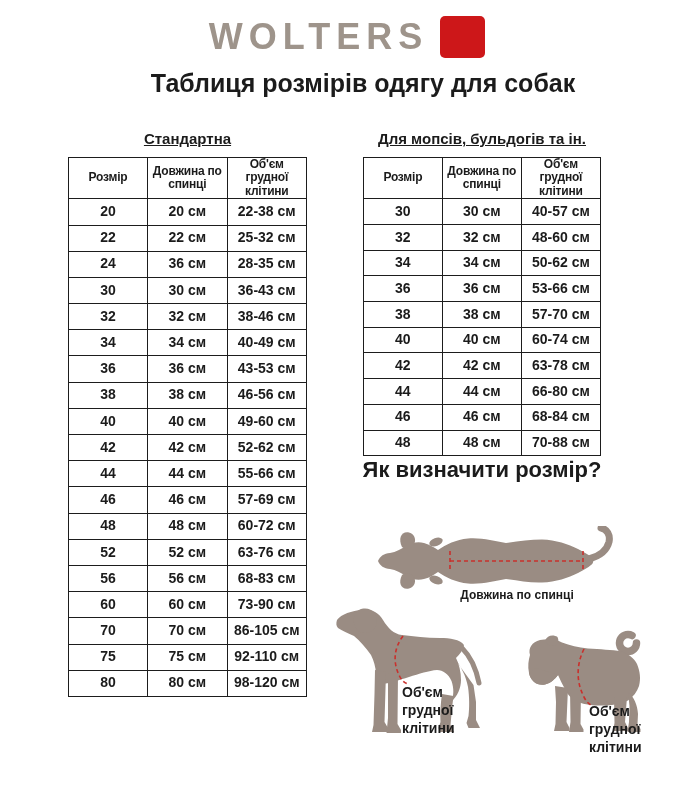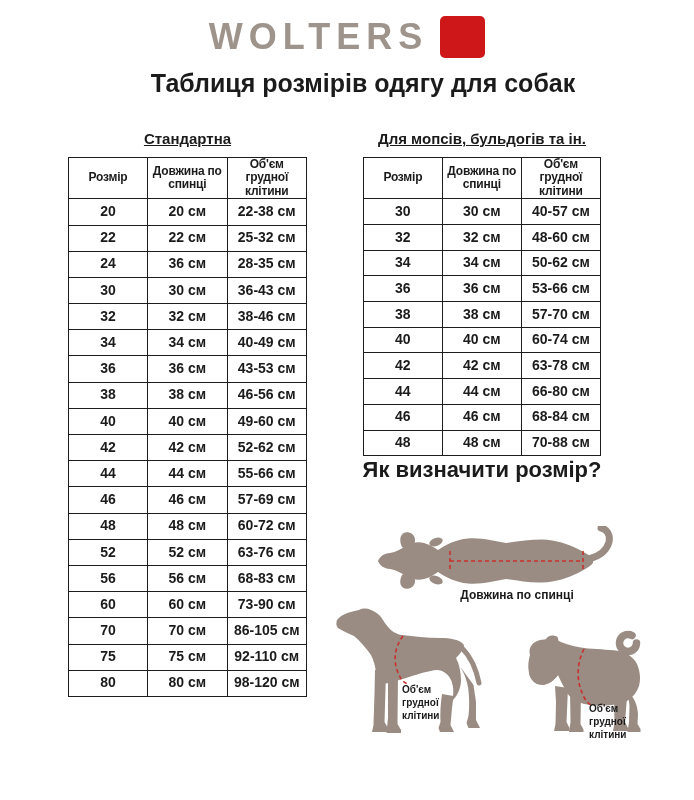--- a/index.html
+++ b/index.html
@@ -38,21 +38,21 @@
 
   .dog-art{position:absolute;}
   .art-topview{left:372px;top:526px;}
   .art-standing{left:330px;top:598px;}
   .art-bulldog{left:524px;top:628px;}
   .dog{fill:var(--silhouette,#9a8c83);}
   .dog-stroke{fill:none;stroke:var(--silhouette,#9a8c83);stroke-linecap:round;}
   .dash{fill:none;stroke:var(--dash-red,#c9302c);stroke-width:1.6;stroke-dasharray:4 3;}
 
   .back-label{position:absolute;top:588px;left:517px;transform:translateX(-50%);white-space:nowrap;font-size:12px;font-weight:700;}
-  .chest-label{position:absolute;font-size:10px;font-weight:700;line-height:1.3;}
+  .chest-label{position:absolute;font-size:14px;font-weight:700;line-height:1.3;}
   .chest-label-1{left:402px;top:683px;}
   .chest-label-2{left:589px;top:702px;}
 </style>
 </head>
 <body>
 
 <div class="page">
 
   <div class="logo">
     <span class="logo-text">WOLTERS</span>

